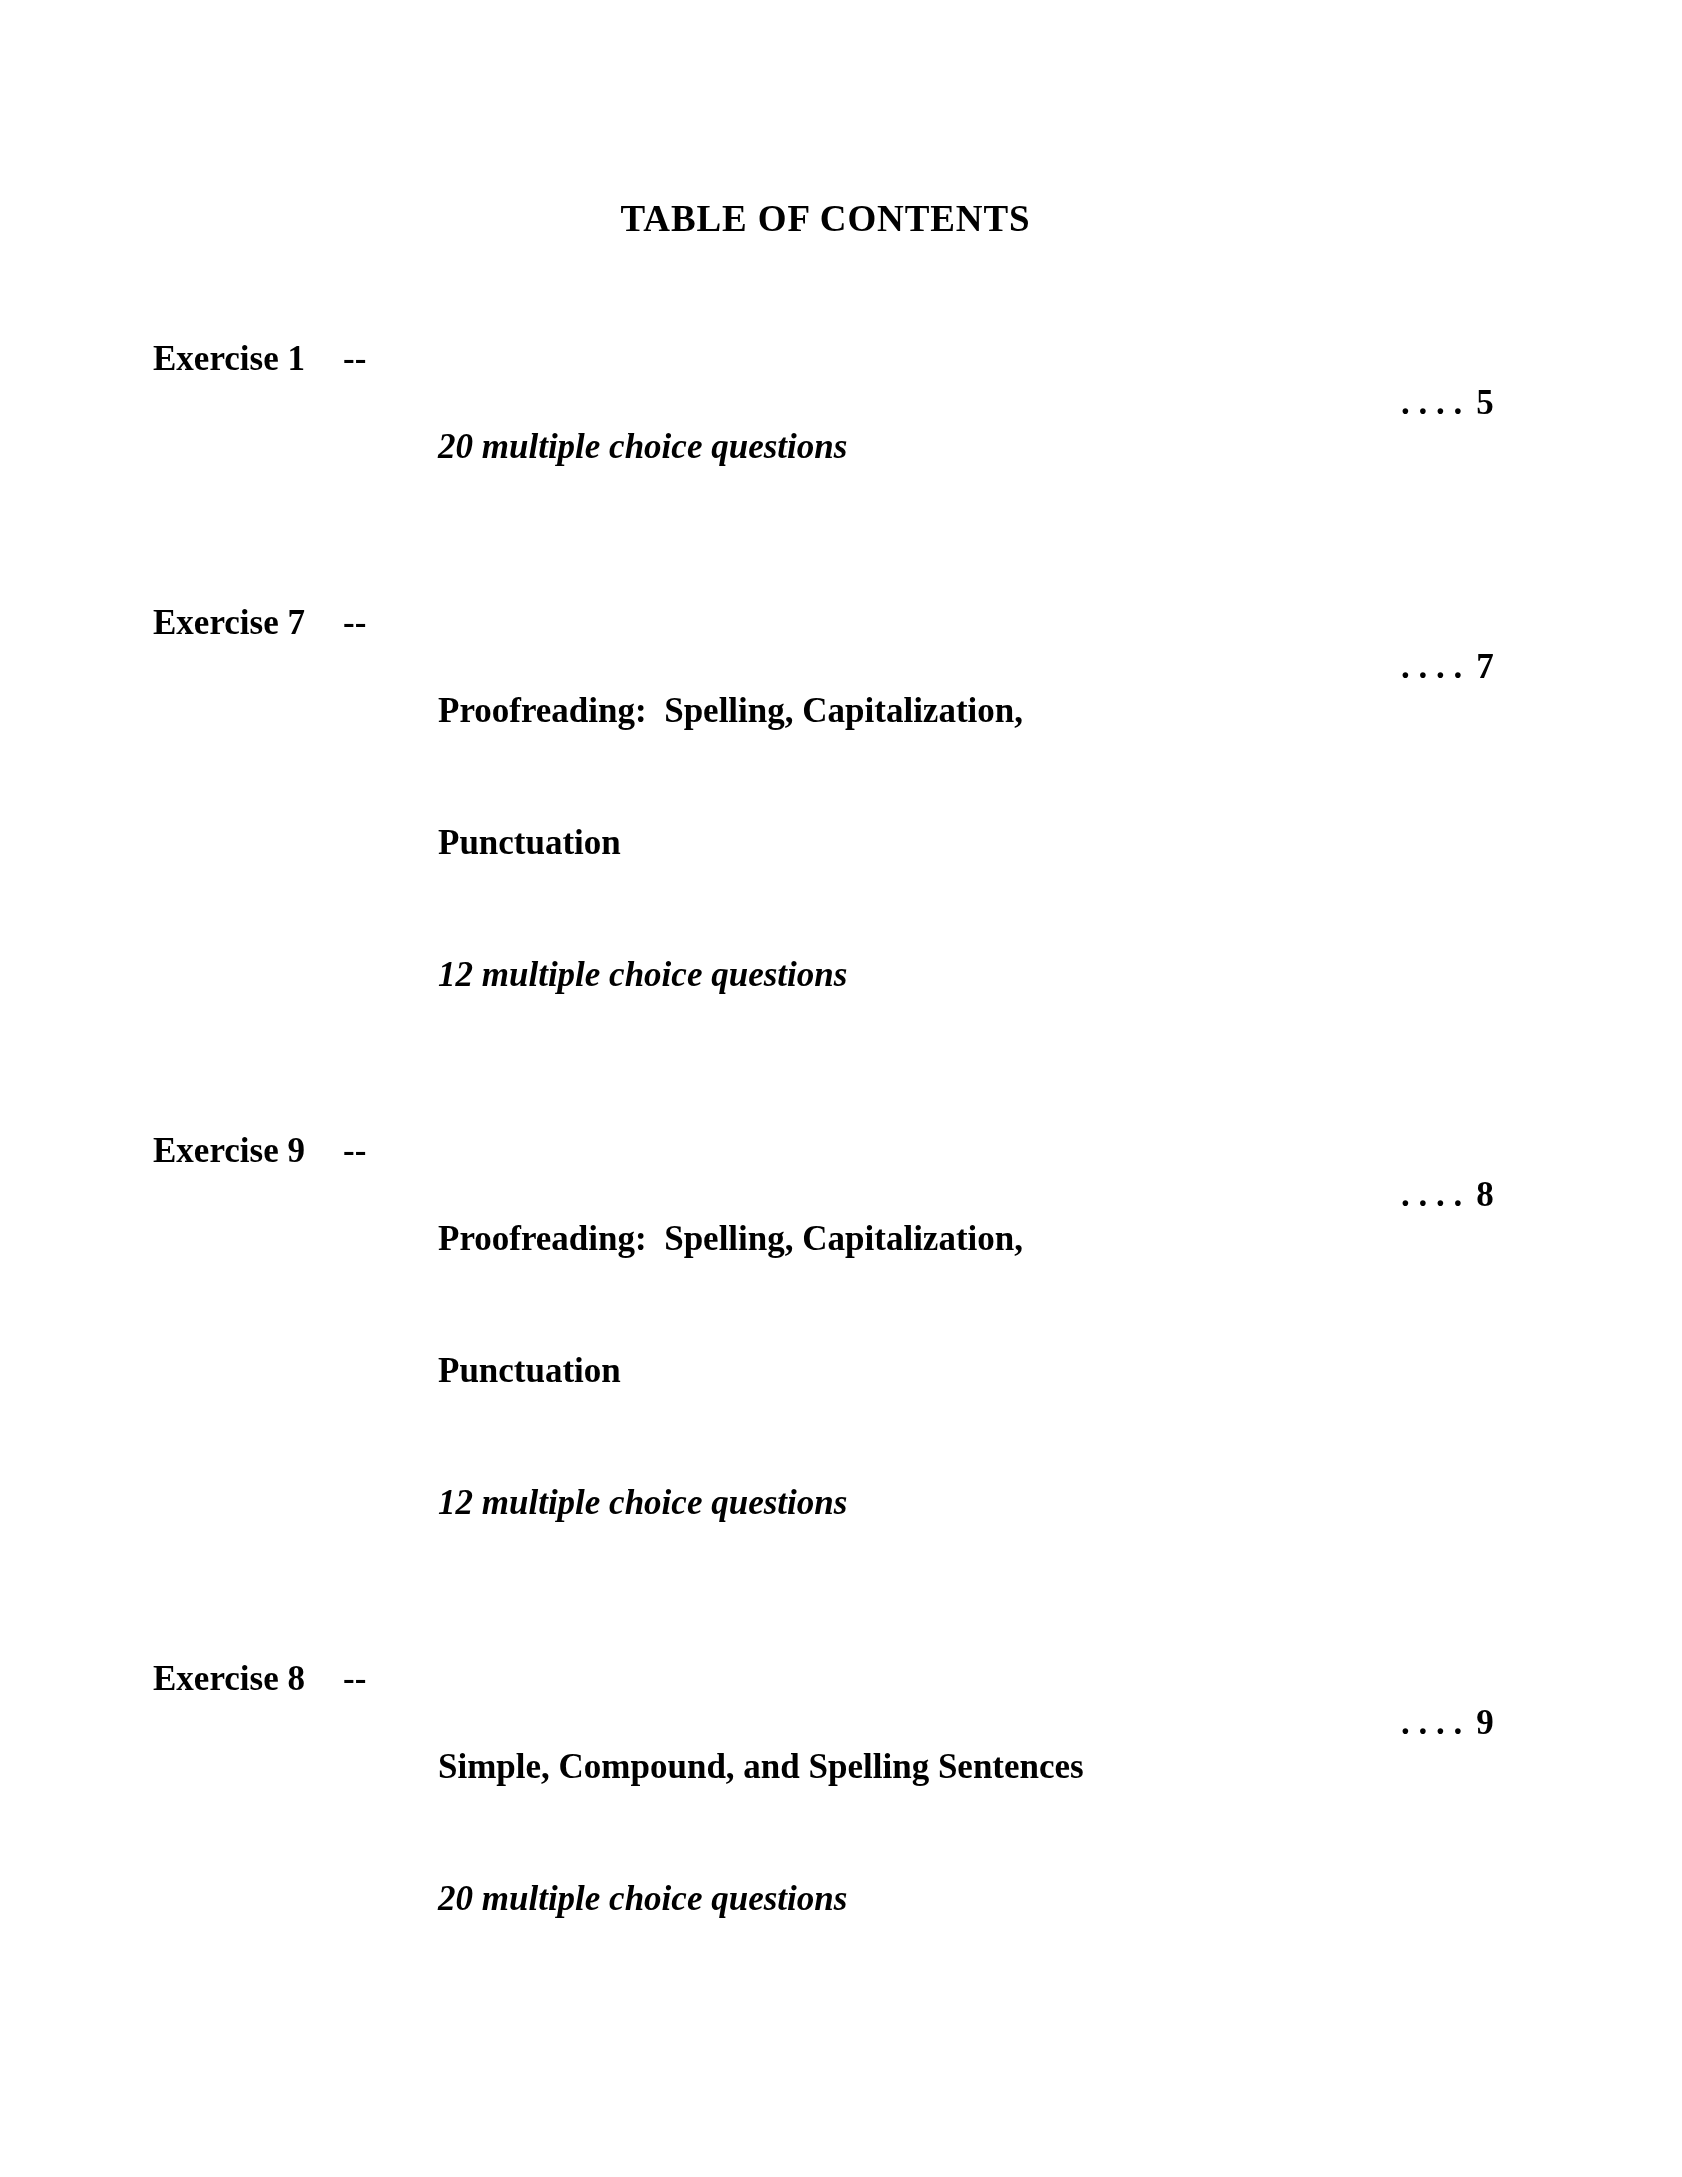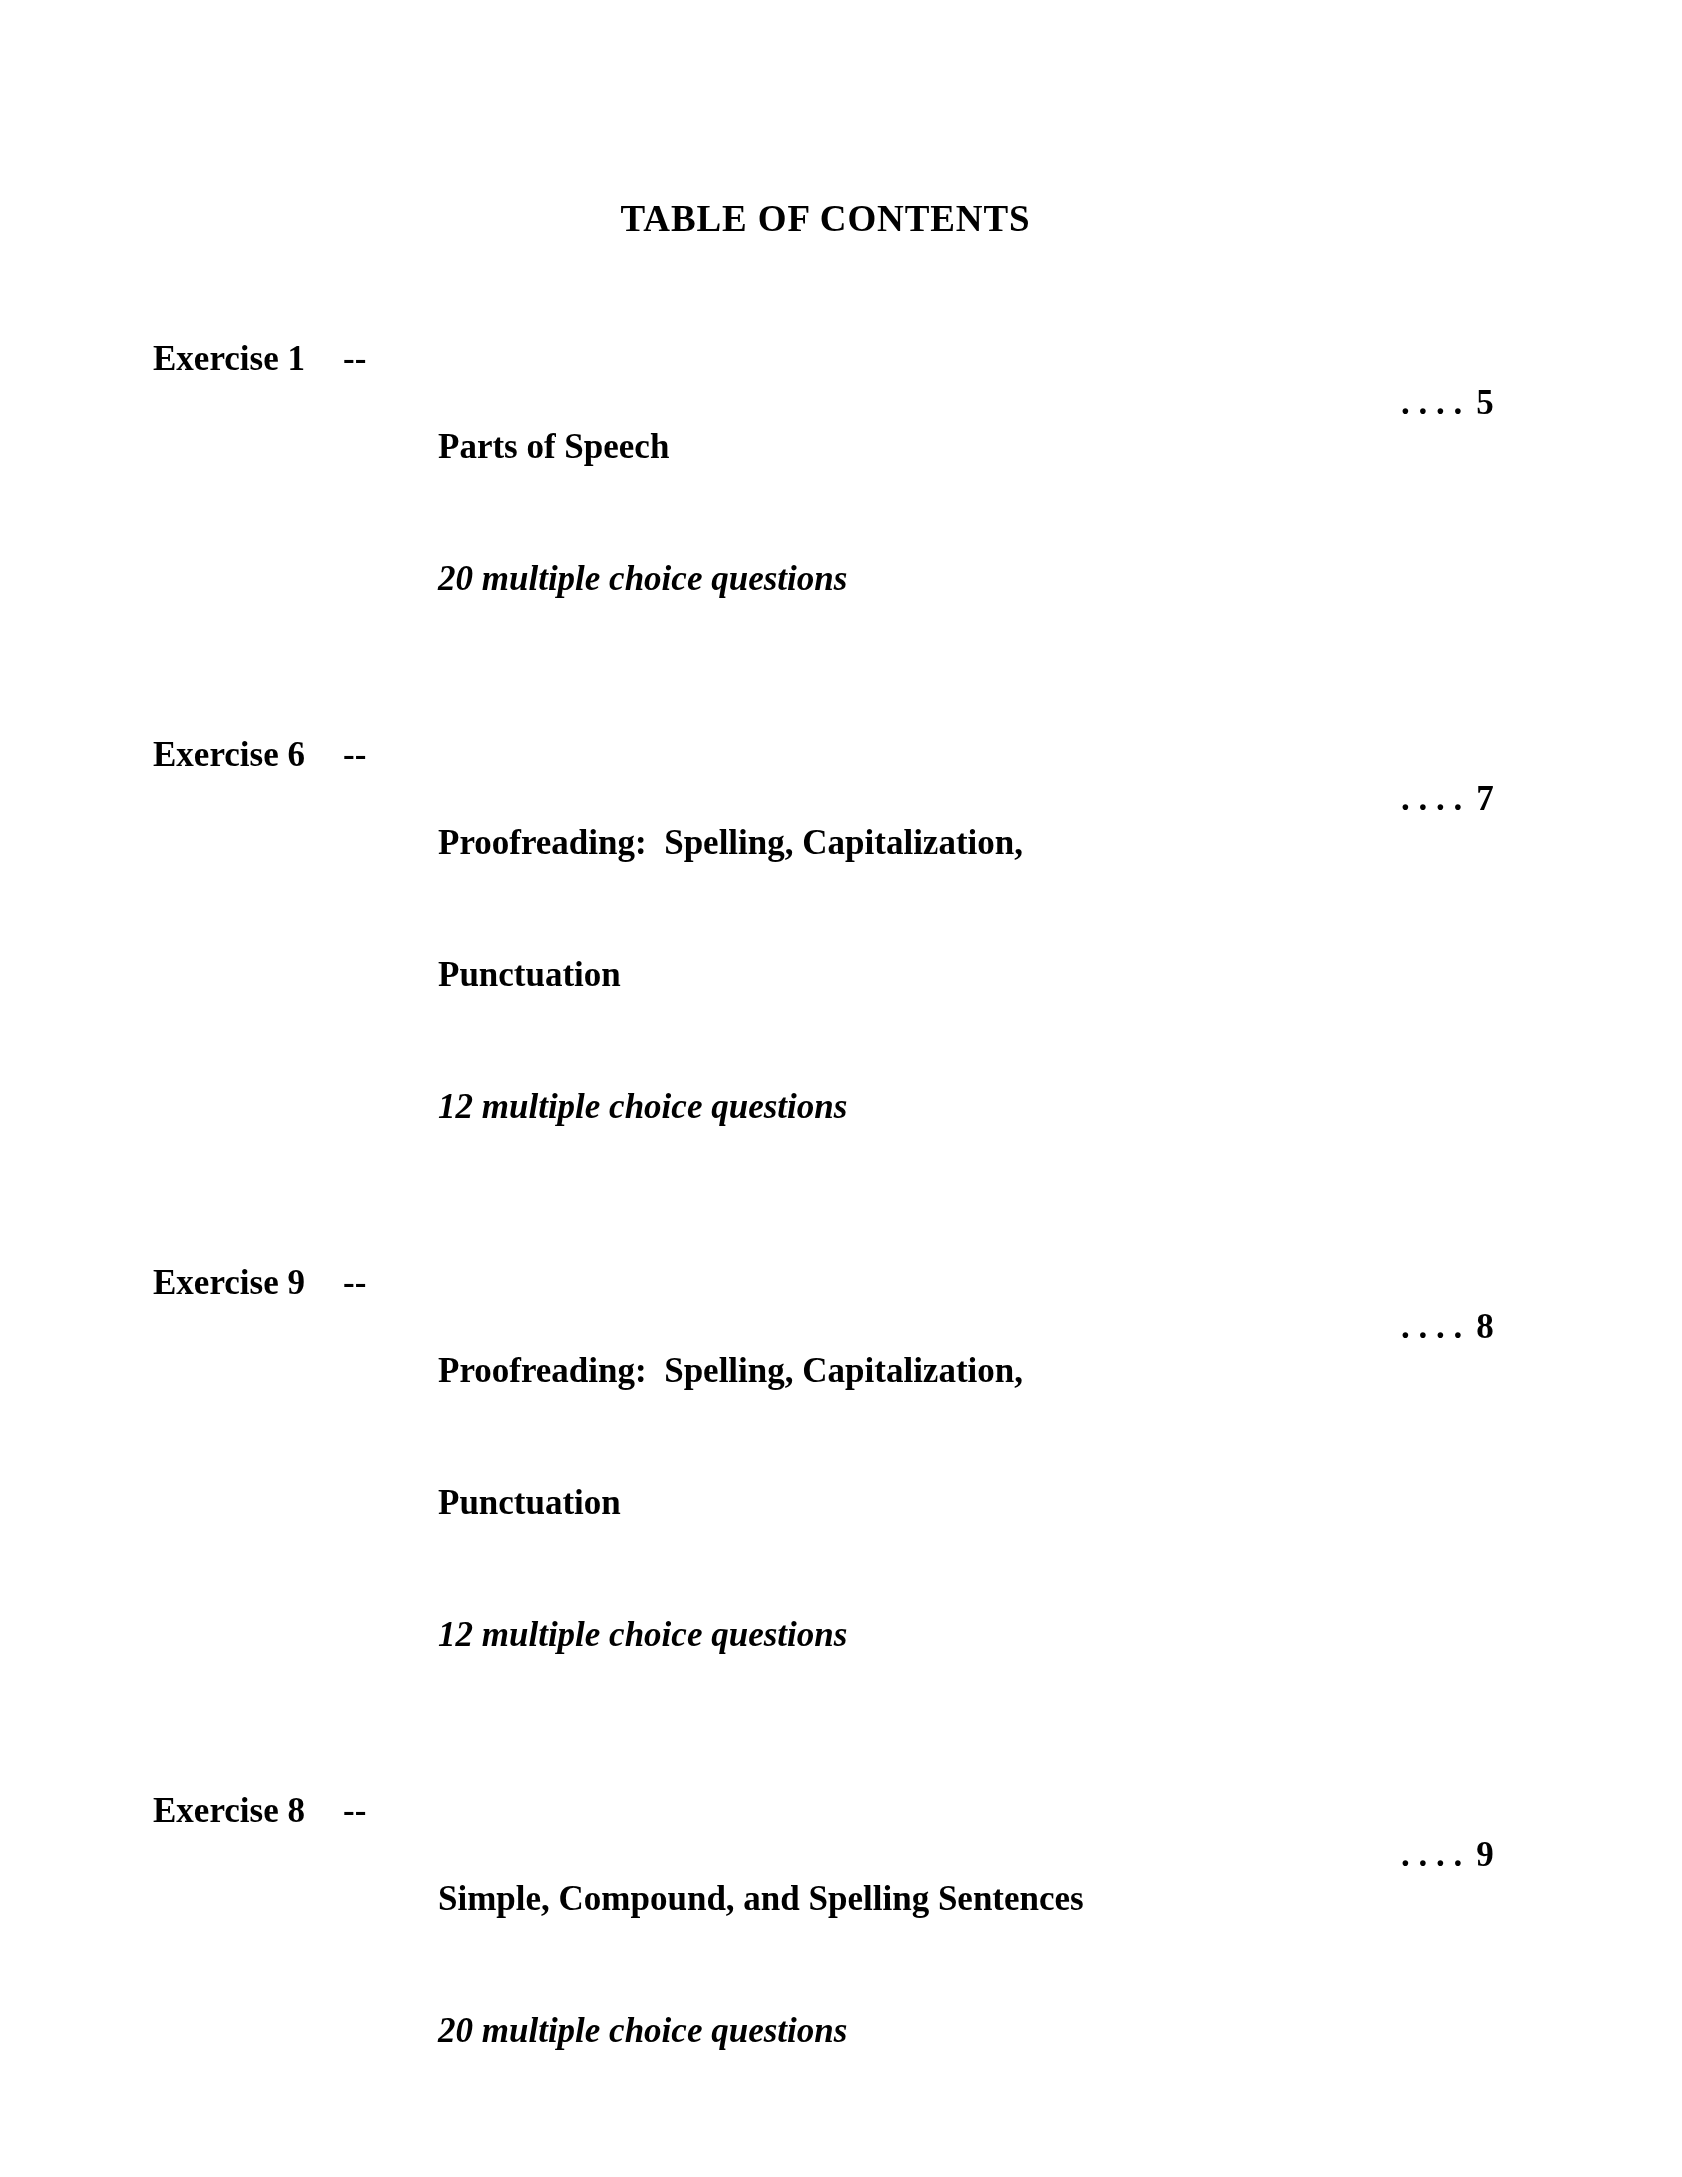--- a/index.html
+++ b/index.html
@@ -72,30 +72,29 @@
 <div class="page">
 
   <div class="doc-title">TABLE OF CONTENTS</div>
 
   <div class="toc">
 
     <div class="entry">
       <div class="e-label">Exercise 1</div>
       <div class="e-dash">--</div>
       <div class="e-body">
-        <div class="t">Parts of Speech</div>
         <div class="d">20 multiple choice questions</div>
       </div>
       <div class="e-page">
         <span class="dots">. . . .</span><span class="pnum">5</span>
       </div>
     </div>
 
     <div class="entry">
-      <div class="e-label">Exercise 6</div>
+      <div class="e-label">Exercise 7</div>
       <div class="e-dash">--</div>
       <div class="e-body">
         <div class="t">Proofreading:  Spelling, Capitalization,</div>
         <div class="t">Punctuation</div>
         <div class="d">12 multiple choice questions</div>
       </div>
       <div class="e-page">
         <span class="dots">. . . .</span><span class="pnum">7</span>
       </div>
     </div>

